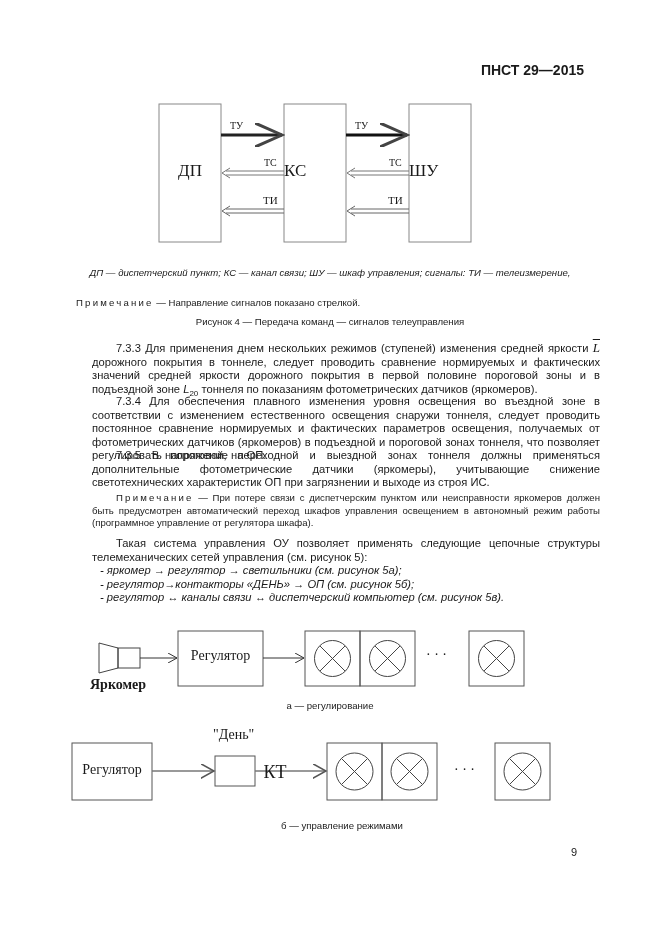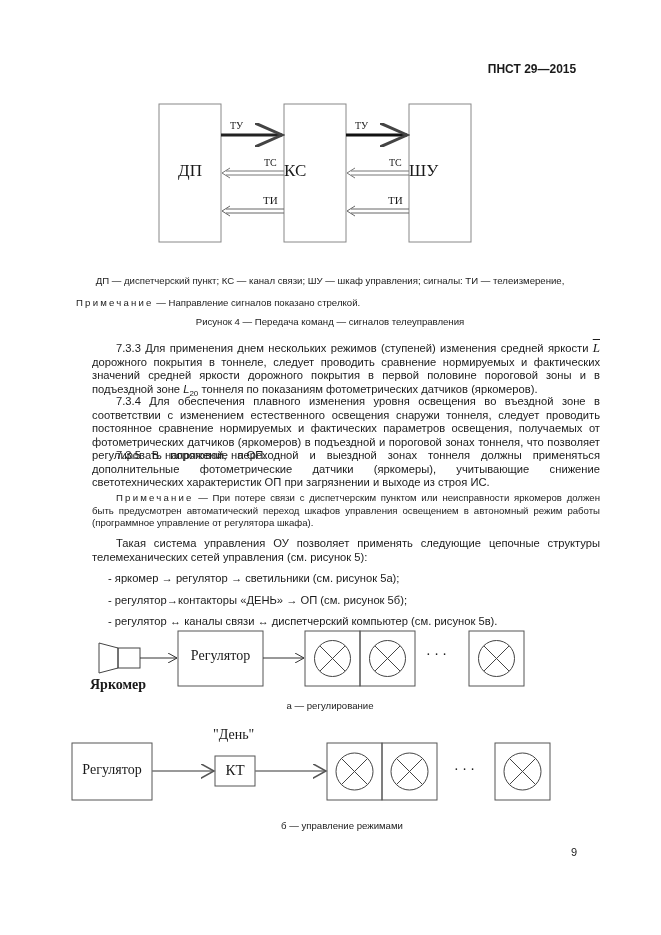--- a/index.html
+++ b/index.html
@@ -1,27 +1,27 @@
 <!DOCTYPE html>
 <html><head>
 <meta charset="utf-8">
 <style>
   html, body { margin:0; padding:0; background:#fff; }
   body { width:661px; height:935px; position:relative; overflow:hidden;
          font-family:"Liberation Sans", sans-serif; color:#1a1a1a; }
   .abs { position:absolute; }
-  .hdr { left:480px; top:62px; width:104px; text-align:center; font-weight:bold; font-size:12px; }
+  .hdr { left:480px; top:62px; width:104px; text-align:right; font-weight:bold; font-size:14px; }
   .para { position:absolute; left:76px; width:508px; font-size:11.2px; line-height:13.5px; text-align:justify; }
   .small { font-size:9.6px; line-height:12px; }
   .center { text-align:center; }
   .spaced { letter-spacing:2.2px; }
   .indent { text-indent:24px;margin-left:16px; }
   .serif { font-family:"Liberation Serif", serif; }
   .pnum { left:571px; top:846px; font-size:11px; }
-  p { margin:8px; }
+  p { margin:0;font-style:italic; }
 </style>
 </head>
 <body>
 
 <div class="abs hdr">ПНСТ 29—2015</div>
 
 <div class="abs" style="left:150px;top:100px;width:330px;height:150px;">
   <svg width="330" height="150" viewBox="150 100 330 150">
     <defs>
       <marker id="arrOpen" markerWidth="10" markerHeight="8" refX="9" refY="4" orient="auto">
@@ -147,18 +147,18 @@
         <line x1="422.5" y1="758.5" x2="396.5" y2="784.5" stroke="#444"></line>
     </g>
     <g>
       <rect x="495" y="743" width="55" height="57" fill="none" stroke="#555"></rect>
       <circle cx="522.5" cy="771.5" r="18.5" fill="none" stroke="#444"></circle>
       <line x1="509.5" y1="758.5" x2="535.5" y2="784.5" stroke="#444"></line>
         <line x1="535.5" y1="758.5" x2="509.5" y2="784.5" stroke="#444"></line>
     </g>
   </svg>
   <div class="abs serif" style="left:7px;top:22px;width:80px;text-align:center;font-size:14px;">Регулятор</div>
-  <div class="abs serif" style="left:150px;top:22px;width:40px;text-align:center;font-size:15px;">КТ</div>
+  <div class="abs serif" style="left:150px;top:22px;width:40px;text-align:center;font-size:18px;padding-left:40px;">КТ</div>
   <div class="abs serif" style="left:389px;top:22px;font-size:14px;">· · ·</div>
 </div>
 <div class="para small center" style="top:820px;left:72px;width:540px;">б — управление режимами</div>
 
 <div class="abs pnum">9</div>
 
 </body></html>

